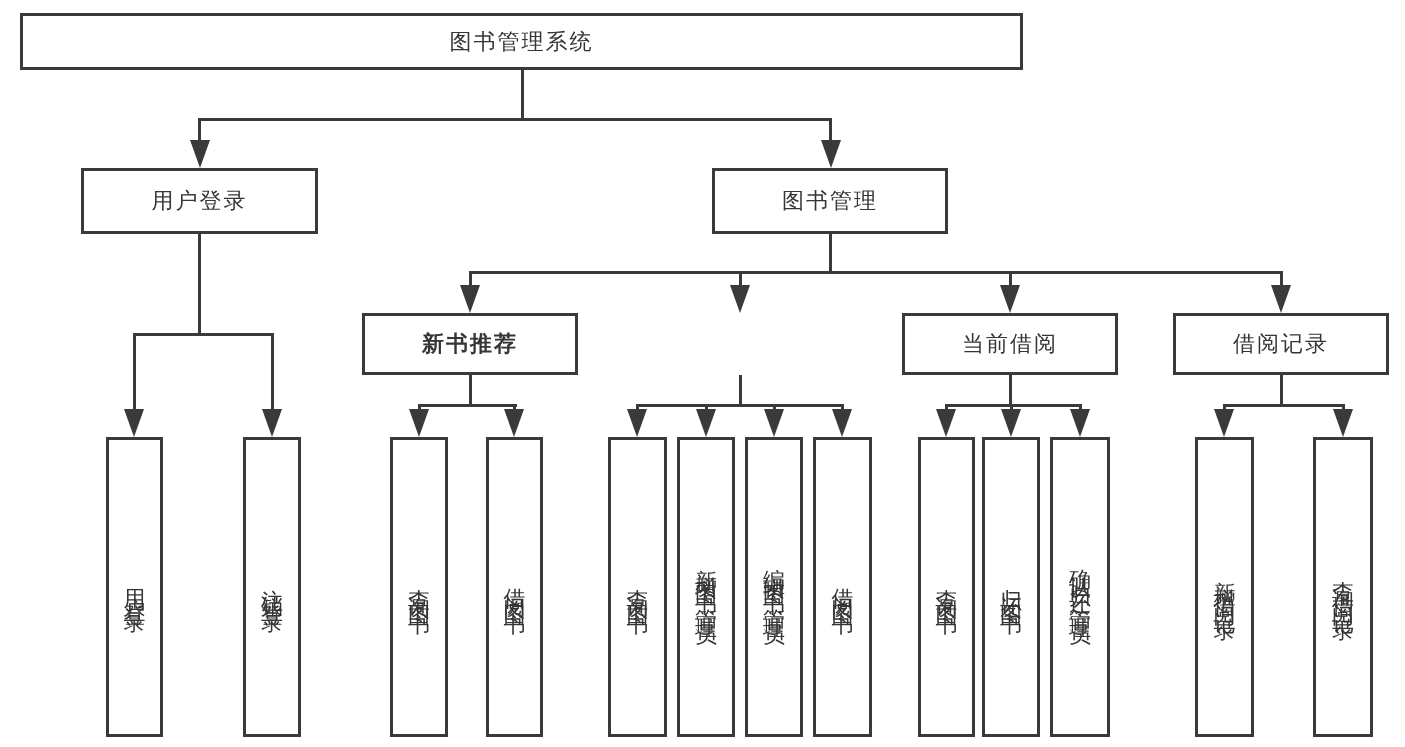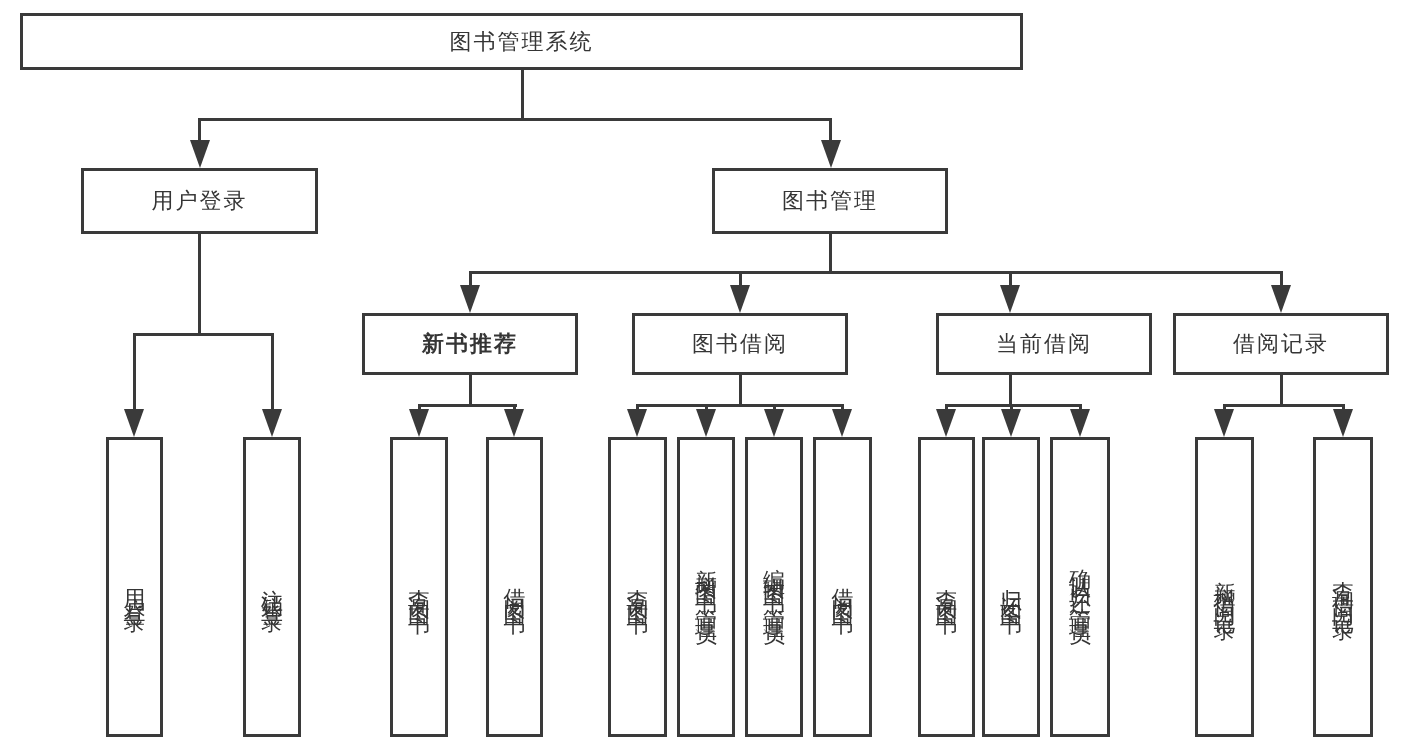--- a/index.html
+++ b/index.html
@@ -120,24 +120,21 @@
     </div>
     <div class="node h" style="left: 81px; top: 168px; width: 237px; height: 66px;">
       <span>用户登录</span>
     </div>
     <div class="node h" style="left: 712px; top: 168px; width: 236px; height: 66px;">
       <span>图书管理</span>
     </div>
     <div class="node h" style="left: 362px; top: 313px; width: 216px; height: 62px; font-weight: bold;">
       <span>新书推荐</span>
     </div>
-    <div class="node h" style="left: 632px; top: 313px; width: 216px; height: 62px;">
-      <span>图书借阅</span>
-    </div>
-    <div class="node h" style="left: 936px; top: 313px; width: 216px; height: 62px; text-align: center;">
+    <div class="node h" style="left: 902px; top: 313px; width: 216px; height: 62px; text-align: center;">
       <span>当前借阅</span>
     </div>
     <div class="node h" style="left: 1173px; top: 313px; width: 216px; height: 62px;">
       <span>借阅记录</span>
     </div>
     <div class="node v" style="left: 106px; top: 437px; width: 57px; height: 300px;">
       <span>用户登录</span>
     </div>
     <div class="node v" style="left: 243px; top: 437px; width: 58px; height: 300px;">
       <span>注销登录</span>

